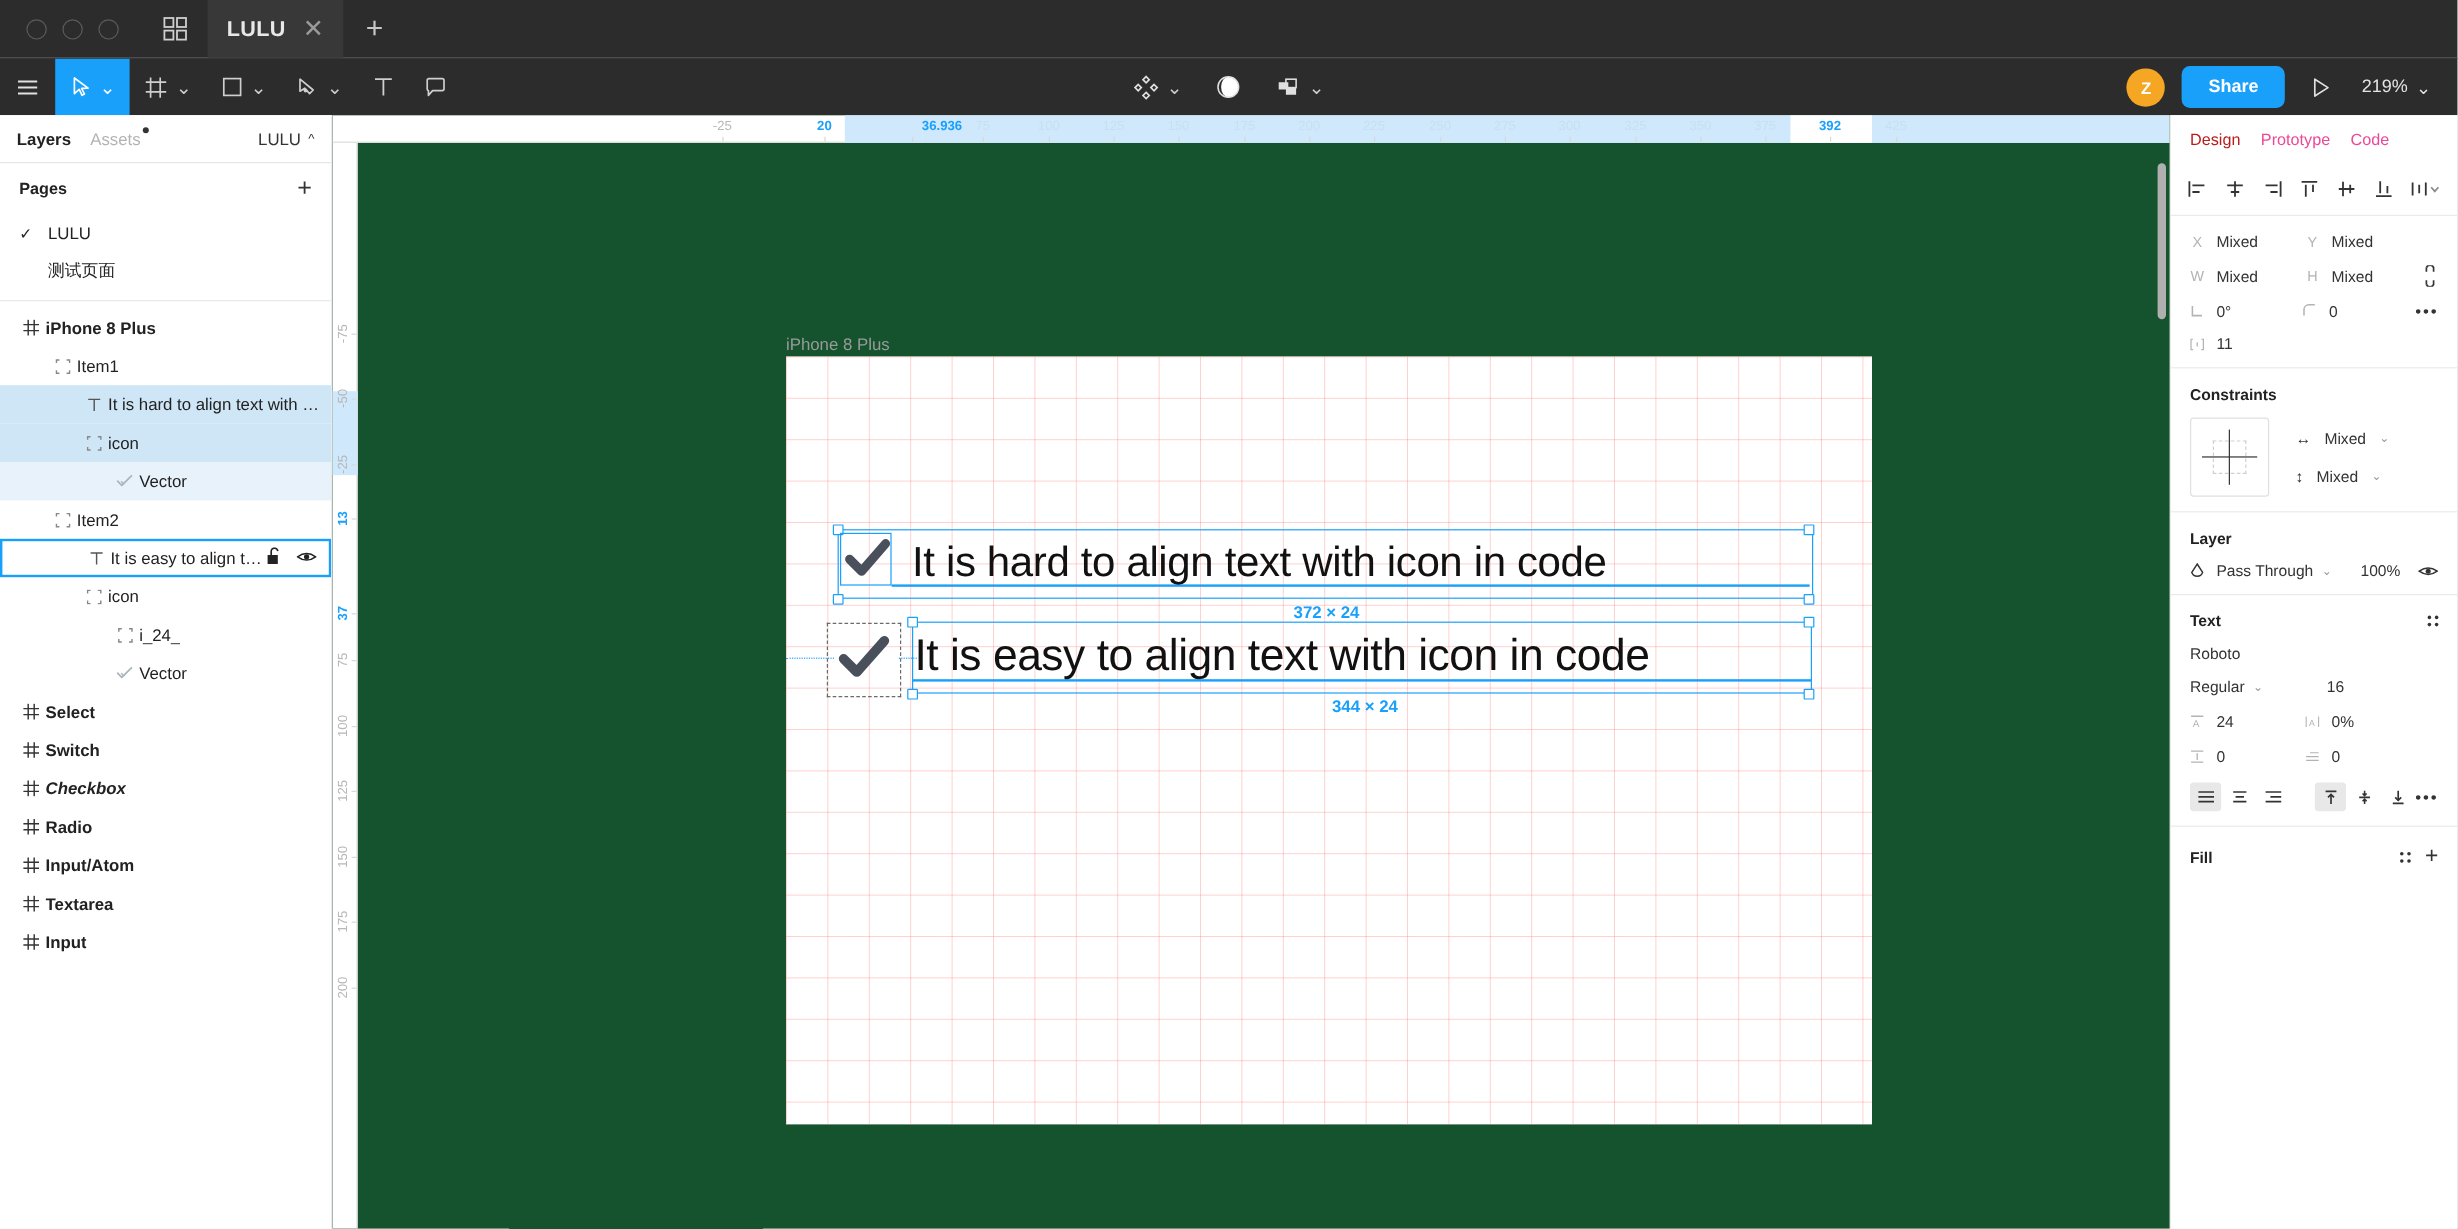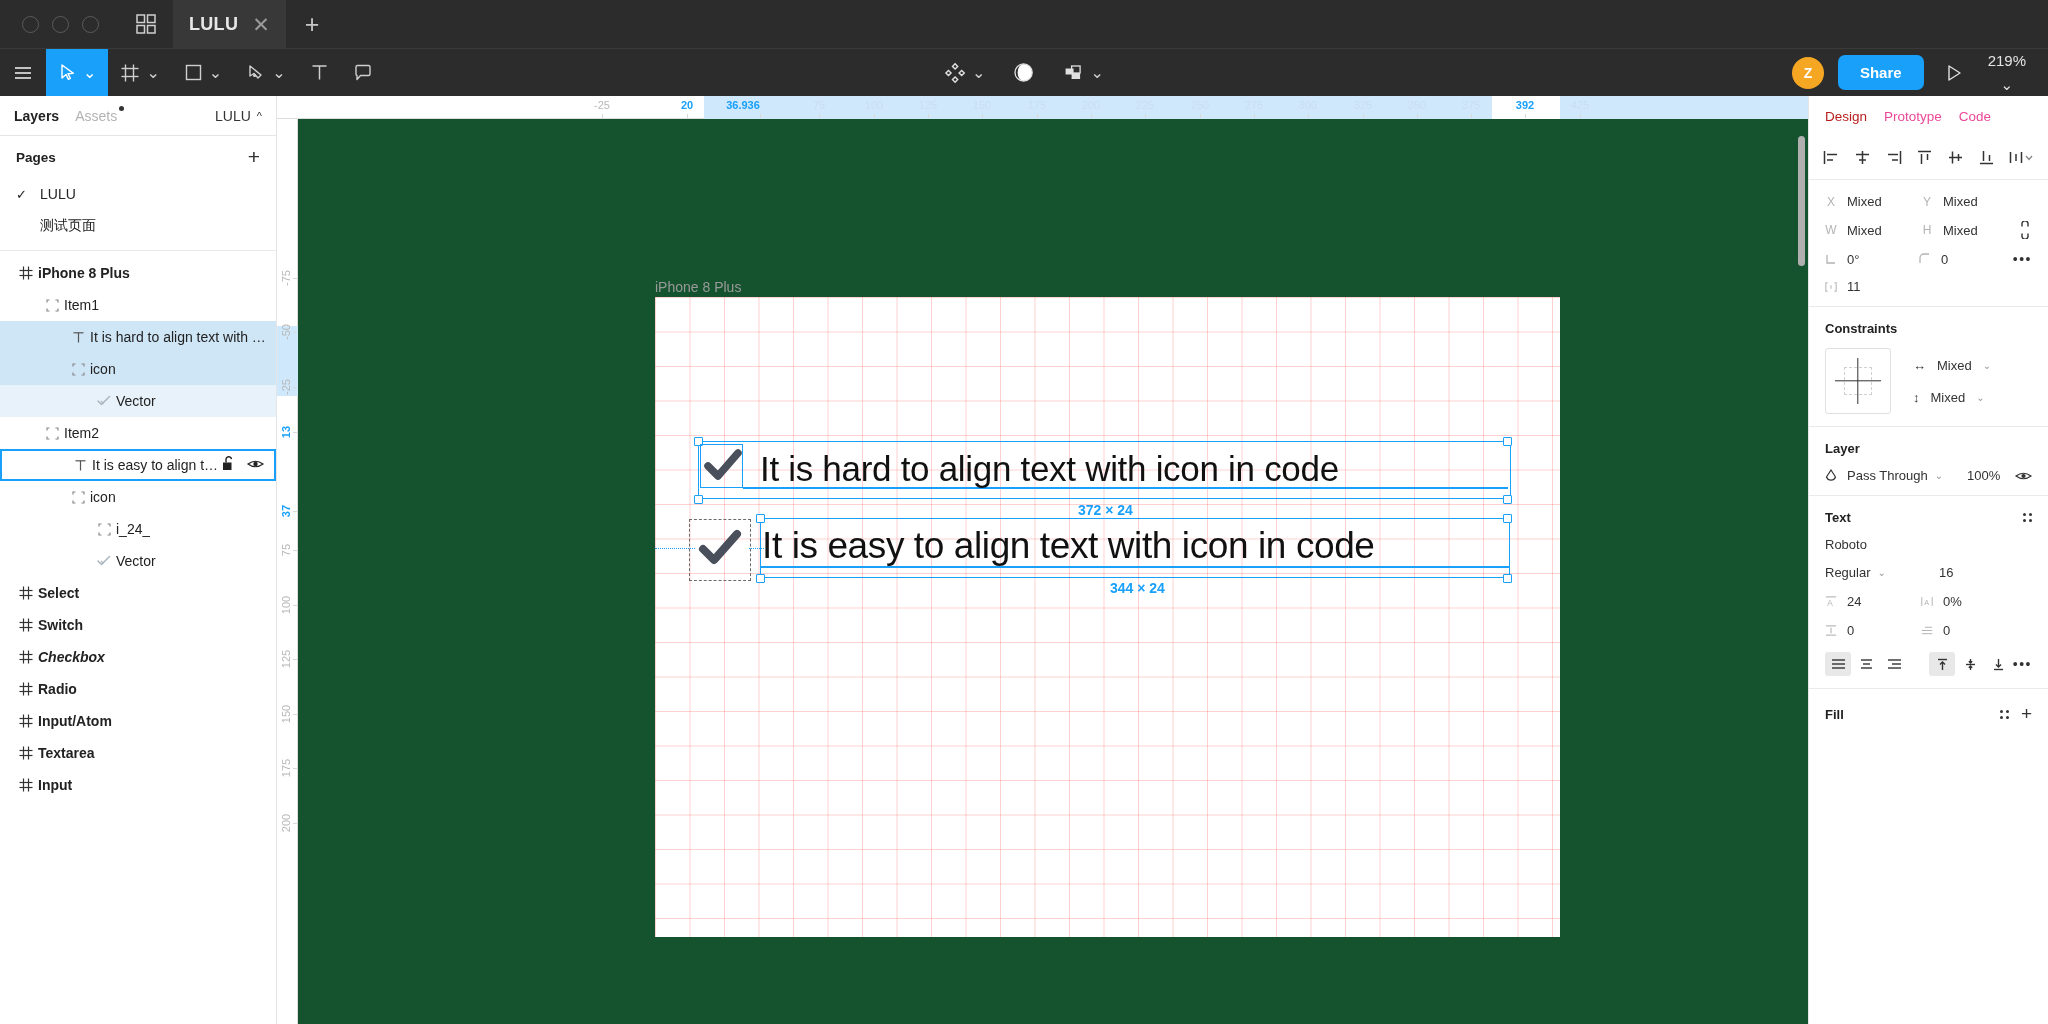--- a/index.html
+++ b/index.html
@@ -51,21 +51,21 @@
     width: 32px; height: 32px; border-radius: 50%; background: #f5a623;
     color: #fff; font-size: 14px; font-weight: 700; display: flex;
     align-items: center; justify-content: center; cursor: pointer;
   }
   .share-btn {
     background: #18a0fb; color: #fff; font-size: 15px; font-weight: 600;
     border-radius: 7px; padding: 9px 22px; cursor: pointer; border: none;
     font-family: "Liberation Sans", sans-serif;
   }
   .play-btn { display:flex; align-items:center; padding: 0 6px; cursor:pointer; }
-  .zoom-ctl { color: #e4e4e4; font-size: 15px; display: flex; align-items: center; gap: 7px; cursor: pointer; padding-left: 4px; flex-direction: column;}
+  .zoom-ctl { color: #e4e4e4; font-size: 15px; display: flex; align-items: center; gap: 7px; cursor: pointer; padding-left: 4px;}
 
   
   .body { flex: 1; display: flex; min-height: 0; position: relative; }
 
   
   .left-panel {
     width: 277px; flex: 0 0 277px; background: #fff; border-right: 1px solid #e5e5e5;
     display: flex; flex-direction: column; min-height: 0;
   }
   .lp-tabs {
@@ -547,21 +547,21 @@
     <div class="canvas-wrap">
 
       <div class="ruler-h" id="ruler-h">
         <div class="band" style="left:427px; width:65px;"></div>
         <div class="band" style="left:492px; right:0;"></div>
         <div class="band2" style="left:1215px; width:68px;"></div>
       <div class="tick" style="left: 325px;">-25</div>
           <div class="mark" style="left: 325px;"></div>
           <div class="tick hl" style="left: 410px;">20</div>
           <div class="mark" style="left: 410px;"></div>
-          <div class="tick hl" style="left: 466px;">36.936</div>
+          <div class="tick hl" style="left: 508px;">36.936</div>
           <div class="mark" style="left: 483px;"></div>
           <div class="tick dim" style="left: 542px;">75</div>
           <div class="mark" style="left: 542px;"></div>
           <div class="tick dim" style="left: 597px;">100</div>
           <div class="mark" style="left: 597px;"></div>
           <div class="tick dim" style="left: 651px;">125</div>
           <div class="mark" style="left: 651px;"></div>
           <div class="tick dim" style="left: 705px;">150</div>
           <div class="mark" style="left: 705px;"></div>
           <div class="tick dim" style="left: 760px;">175</div>

